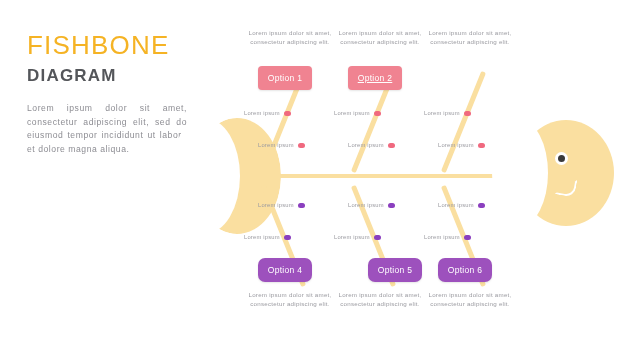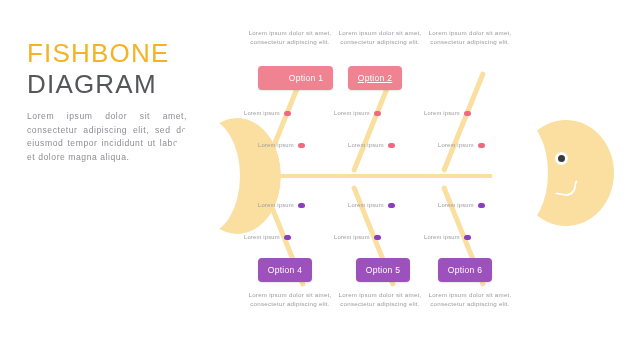--- a/index.html
+++ b/index.html
@@ -13,35 +13,35 @@
     height: 352px;
     background: #ffffff;
     overflow: hidden;
     font-family: "Liberation Sans", sans-serif;
   }
 
   
   #title-block {
     position: absolute;
     left: 27px;
-    top: 38px;
+    top: 30px;
     width: 165px;
   }
   .title-line1 {
     font-size: 26px;
     letter-spacing: 1.2px;
     font-weight: 400;
     color: #F5B324;
     line-height: 30px;
     white-space: nowrap;
   }
   .title-line2 {
-    font-size: 26px;
+    font-size: 17px;
     letter-spacing: 1.2px;
-    font-weight: 400;
+    font-weight: 700;
     color: #54565A;
     line-height: 32px;
     white-space: nowrap;
   }
   #intro-paragraph {
     margin-top: 10px;
     width: 160px;
     font-size: 8.6px;
     line-height: 13.5px;
     letter-spacing: 0.55px;
@@ -147,21 +147,21 @@
     border-radius: 4px;
     color: #ffffff;
     font-size: 8.5px;
     letter-spacing: 0.3px;
     display: flex;
     align-items: center;
     justify-content: center;
     box-shadow: 0 1px 2px rgba(0,0,0,0.10);
   }
   .option-top    { background: #F08391; }
-  .option-bottom { background: #9D51BD; }
+  .option-bottom { background: #9D51BD; border-radius: 7px; }
 
   
   .caption {
     position: absolute;
     width: 84px;
     font-size: 6.2px;
     line-height: 9px;
     letter-spacing: 0.25px;
     color: #9A9AA0;
     text-align: center;
@@ -215,21 +215,21 @@
   <div class="branch branch-top" style="left:461px; top:68px;"></div>
 
   <div class="branch branch-bottom" style="left:281px; top:182px;"></div>
   <div class="branch branch-bottom" style="left:371px; top:182px;"></div>
   <div class="branch branch-bottom" style="left:461px; top:182px;"></div>
 
   <div class="caption" style="left:248px; top:28px;">Lorem ipsum dolor sit amet, consectetur adipiscing elit.</div>
   <div class="caption" style="left:338px; top:28px;">Lorem ipsum dolor sit amet, consectetur adipiscing elit.</div>
   <div class="caption" style="left:428px; top:28px;">Lorem ipsum dolor sit amet, consectetur adipiscing elit.</div>
 
-  <div class="option-box option-top" style="left:258px; top:66px;padding-left:21px;">
+  <div class="option-box option-top" style="left:258px; top:66px;">
     <span>Option 1</span>
   </div>
   <div class="option-box option-top" style="left:348px; top:66px;text-decoration:underline;">
     <span>Option 2</span>
   </div>
 
   <div class="sub-label" style="left:244px; top:110px;">
     <span class="txt">Lorem ipsum</span>
     <span class="sub-dot dot-pink"></span>
   </div>
@@ -279,21 +279,21 @@
     <span class="sub-dot dot-purple"></span>
   </div>
   <div class="sub-label" style="left:424px; top:234px;">
     <span class="txt">Lorem ipsum</span>
     <span class="sub-dot dot-purple"></span>
   </div>
 
   <div class="option-box option-bottom" style="left:258px; top:258px;">
     <span>Option 4</span>
   </div>
-  <div class="option-box option-bottom" style="left:356px; top:258px;">
+  <div class="option-box option-bottom" style="left:368px; top:258px;">
     <span>Option 5</span>
   </div>
   <div class="option-box option-bottom" style="left:438px; top:258px;">
     <span>Option 6</span>
   </div>
 
   <div class="caption" style="left:248px; top:290px;">Lorem ipsum dolor sit amet, consectetur adipiscing elit.</div>
   <div class="caption" style="left:338px; top:290px;">Lorem ipsum dolor sit amet, consectetur adipiscing elit.</div>
   <div class="caption" style="left:428px; top:290px;">Lorem ipsum dolor sit amet, consectetur adipiscing elit.</div>
 

